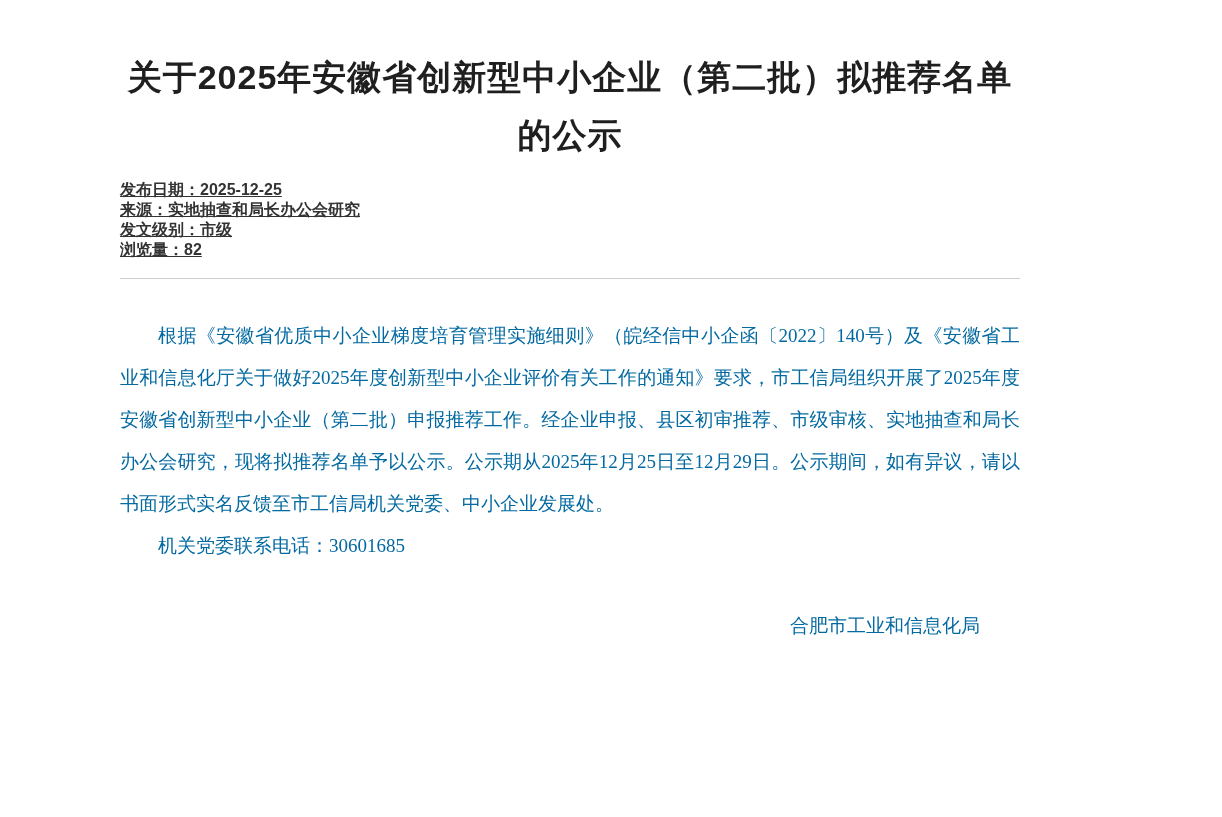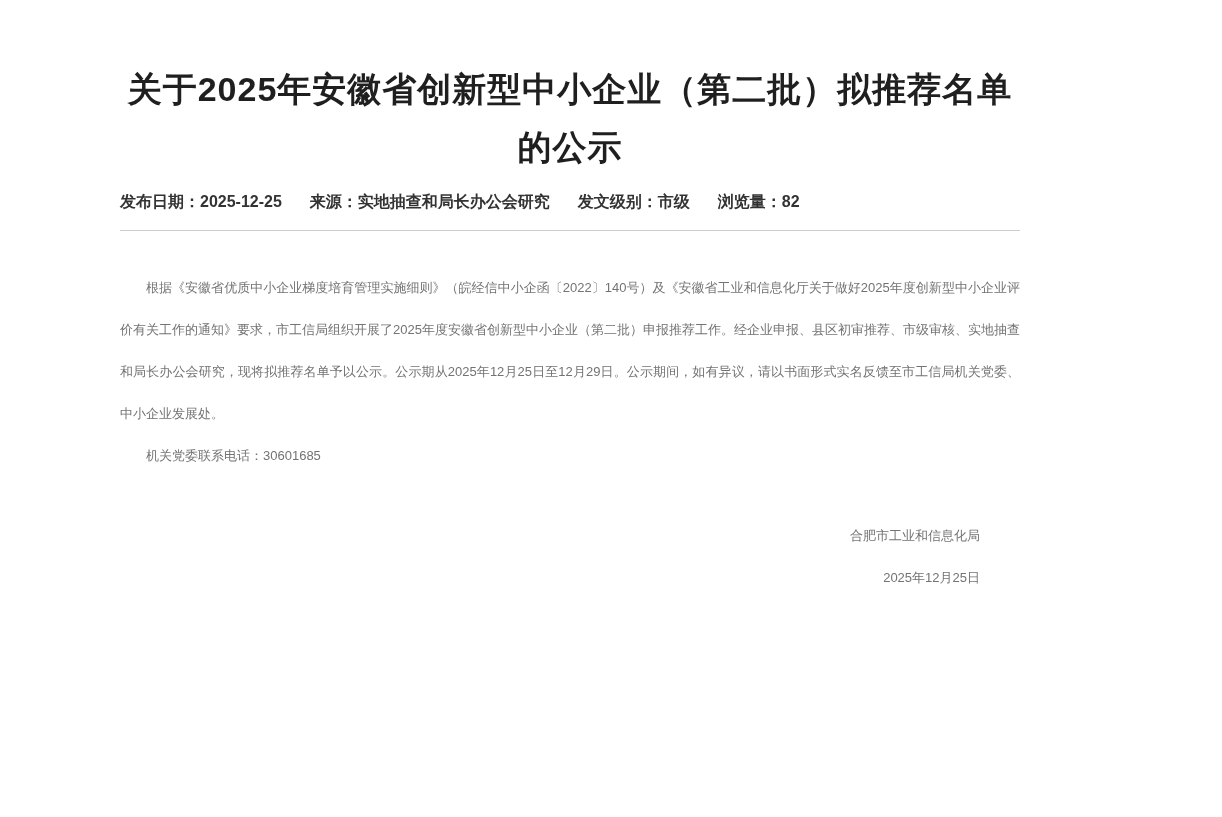--- a/index.html
+++ b/index.html
@@ -11,57 +11,57 @@
   .viewport {
     position: relative;
     width: 1222px;
     height: 817px;
     background: #ffffff;
     overflow: hidden;
   }
   .page {
     width: 900px;
     margin-left: 120px;
-    padding-top: 60px;
+    padding-top: 48px;
     box-sizing: border-box;
   }
   .title {
     margin: 0 0 16px 0;
     font-family: "Liberation Sans", sans-serif;
     font-size: 34px;
     font-weight: 700;
     line-height: 58px;
     letter-spacing: 1px;
     color: #1f1f1f;
     text-align: center;
   }
   .meta-row {
     display: flex;
-    flex-direction: row;
-    gap: 28px;
+    flex-direction: column;
     margin: 0 0 18px 0;
     font-size: 16px;
     font-weight: 600;
     line-height: 20px;
     color: #333333;
     white-space: nowrap;
+    text-decoration: underline;
   }
   .meta-item { display: inline-block; }
   .divider {
     border: none;
     border-top: 1px solid #cccccc;
     height: 0;
     margin: 0;
   }
   .article-body {
     margin-top: 36px;
-    font-family: Liberation Sans, sans-serif;
-    font-size: 13px;
+    font-family: Liberation Serif, serif;
+    font-size: 19px;
     line-height: 42px;
-    color: #737373;
+    color: #0369a1;
   }
   .para {
     margin: 0;
     text-indent: 2em;
   }
   .p-justify { text-align: justify; }
   .attachment-line { margin-top: 40px; }
   .sig {
     text-indent: 0;
     text-align: right;
@@ -83,17 +83,16 @@
       <span class="meta-item"><span>发文级别：</span><span>市级</span></span>
       <span class="meta-item"><span>浏览量：</span><span>82</span></span>
     </div>
 
     <hr class="divider">
 
     <div class="article-body">
       <p class="para p-justify">根据《安徽省优质中小企业梯度培育管理实施细则》（皖经信中小企函〔2022〕140号）及《安徽省工业和信息化厅关于做好2025年度创新型中小企业评价有关工作的通知》要求，市工信局组织开展了2025年度安徽省创新型中小企业（第二批）申报推荐工作。经企业申报、县区初审推荐、市级审核、实地抽查和局长办公会研究，现将拟推荐名单予以公示。公示期从2025年12月25日至12月29日。公示期间，如有异议，请以书面形式实名反馈至市工信局机关党委、中小企业发展处。</p>
       <p class="para">机关党委联系电话：30601685</p>
       <p class="para sig sig-org">合肥市工业和信息化局</p>
-      <p class="para sig">2025年12月25日</p>
     </div>
 
   </div>
 </div>
 
 </body></html>

